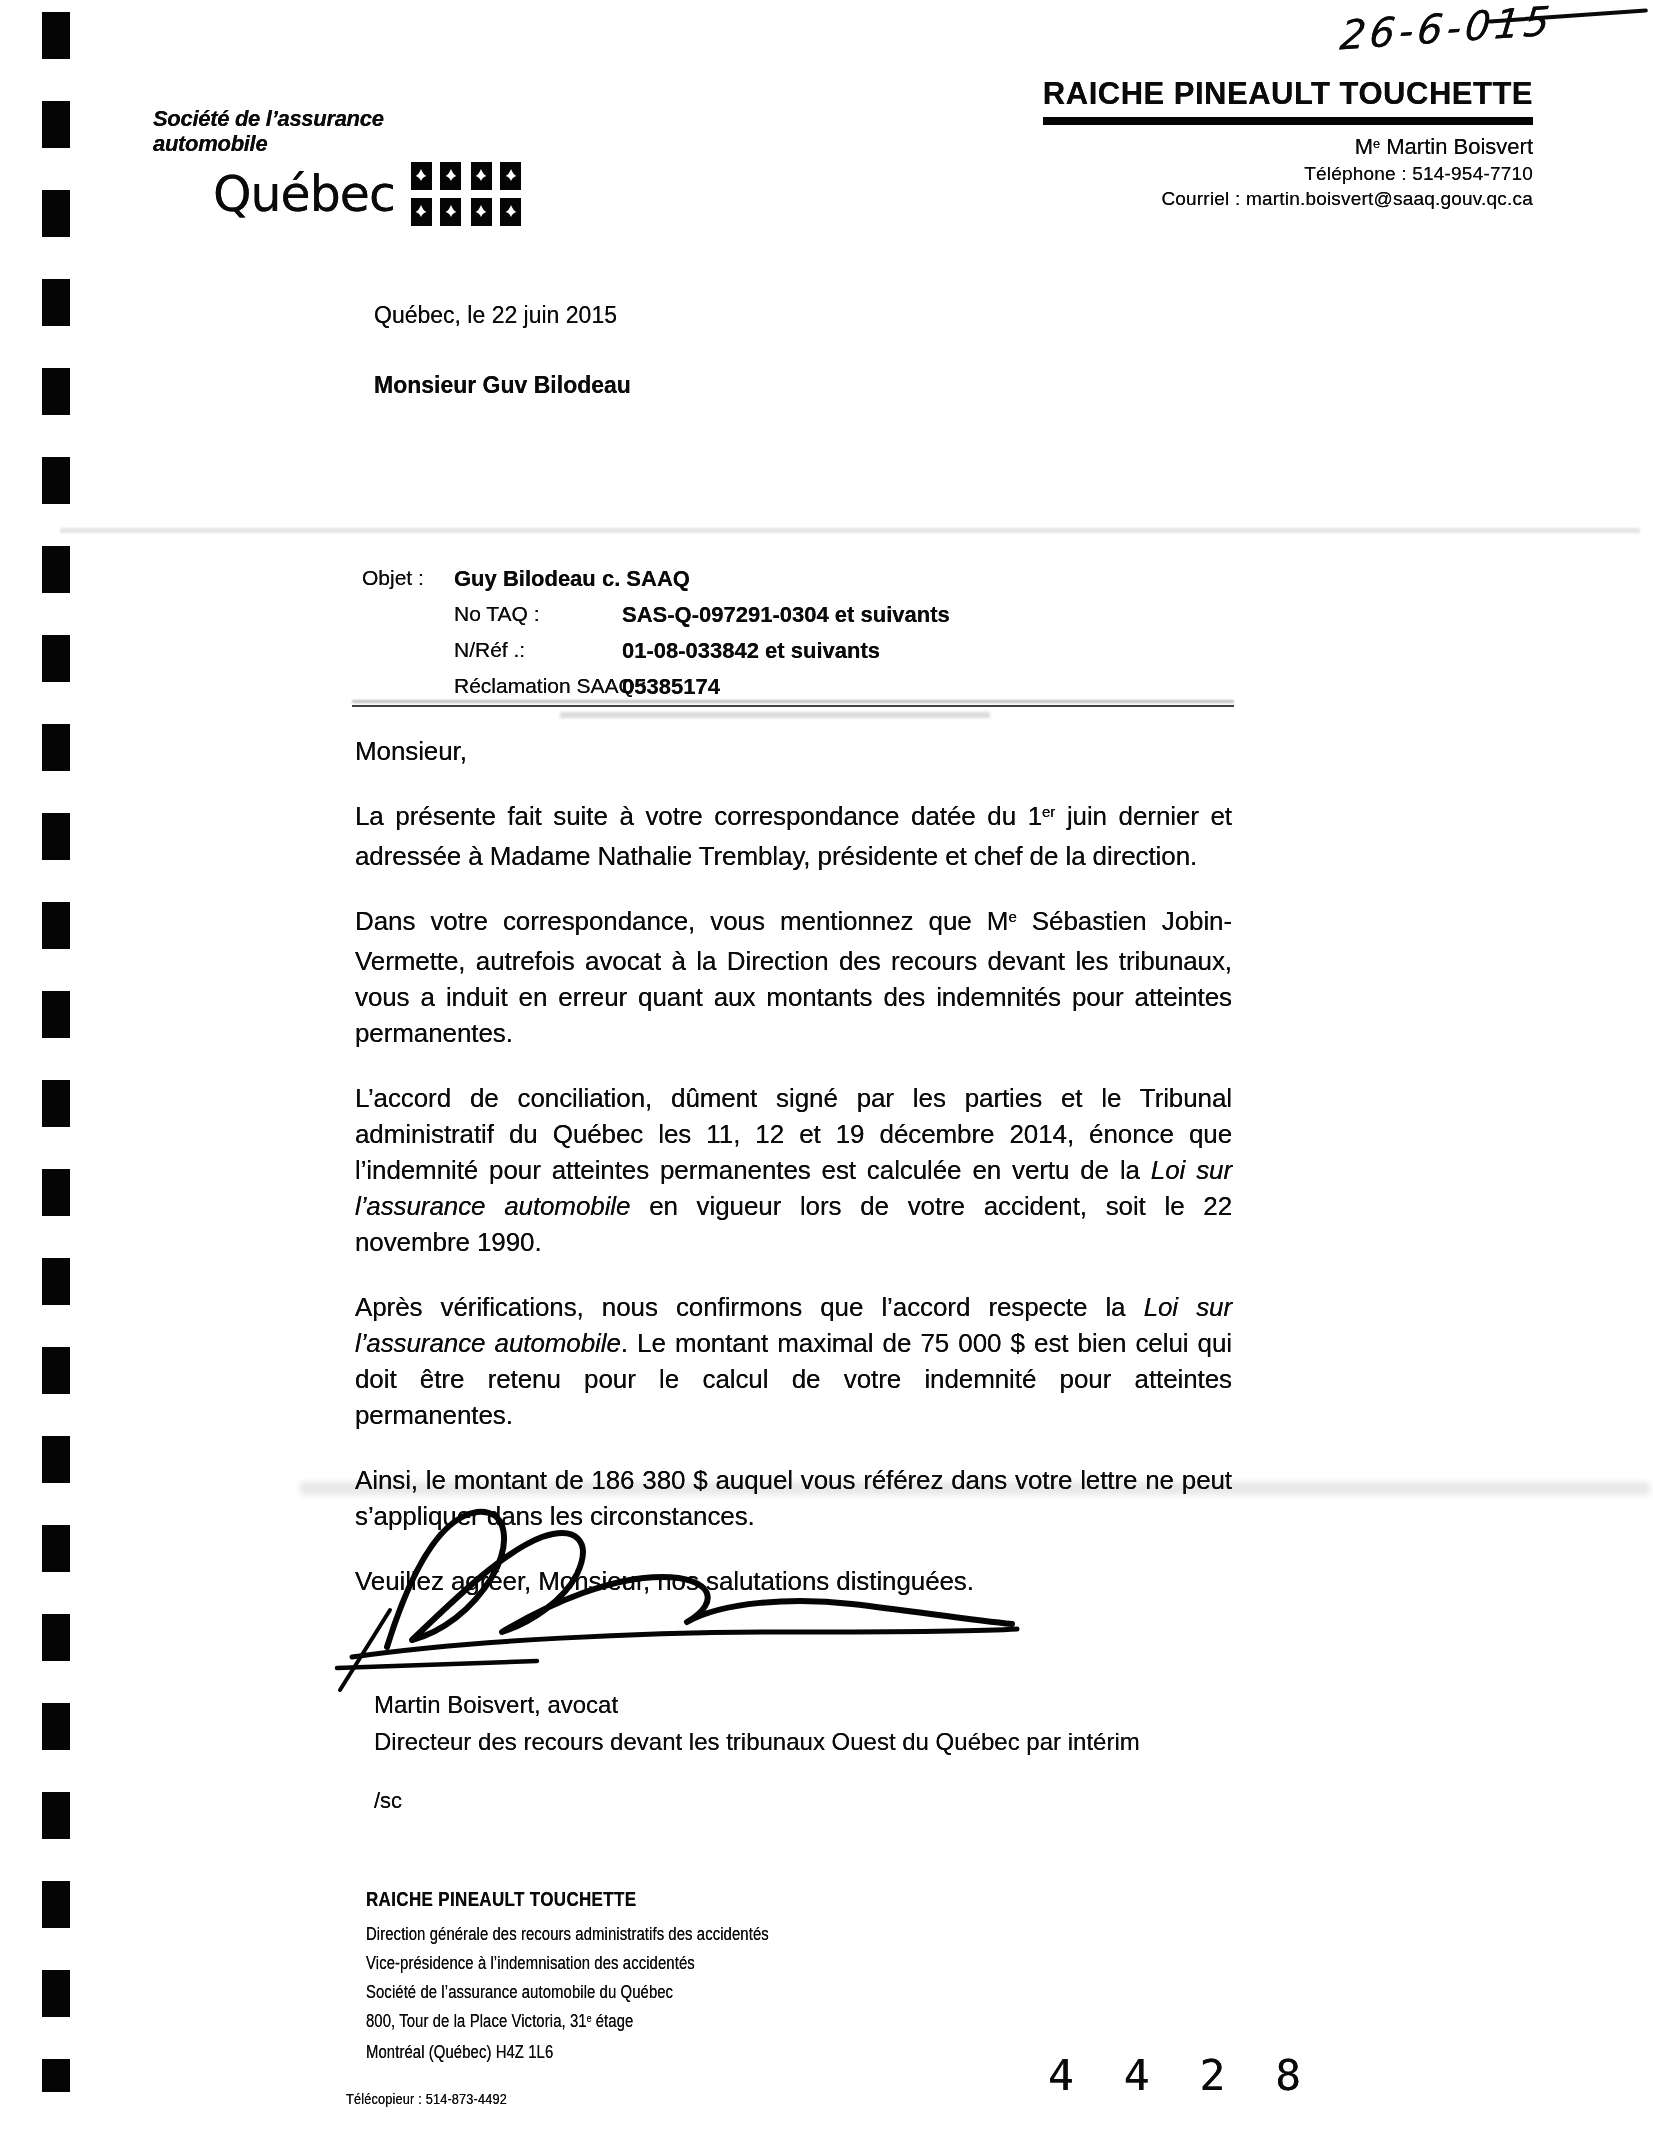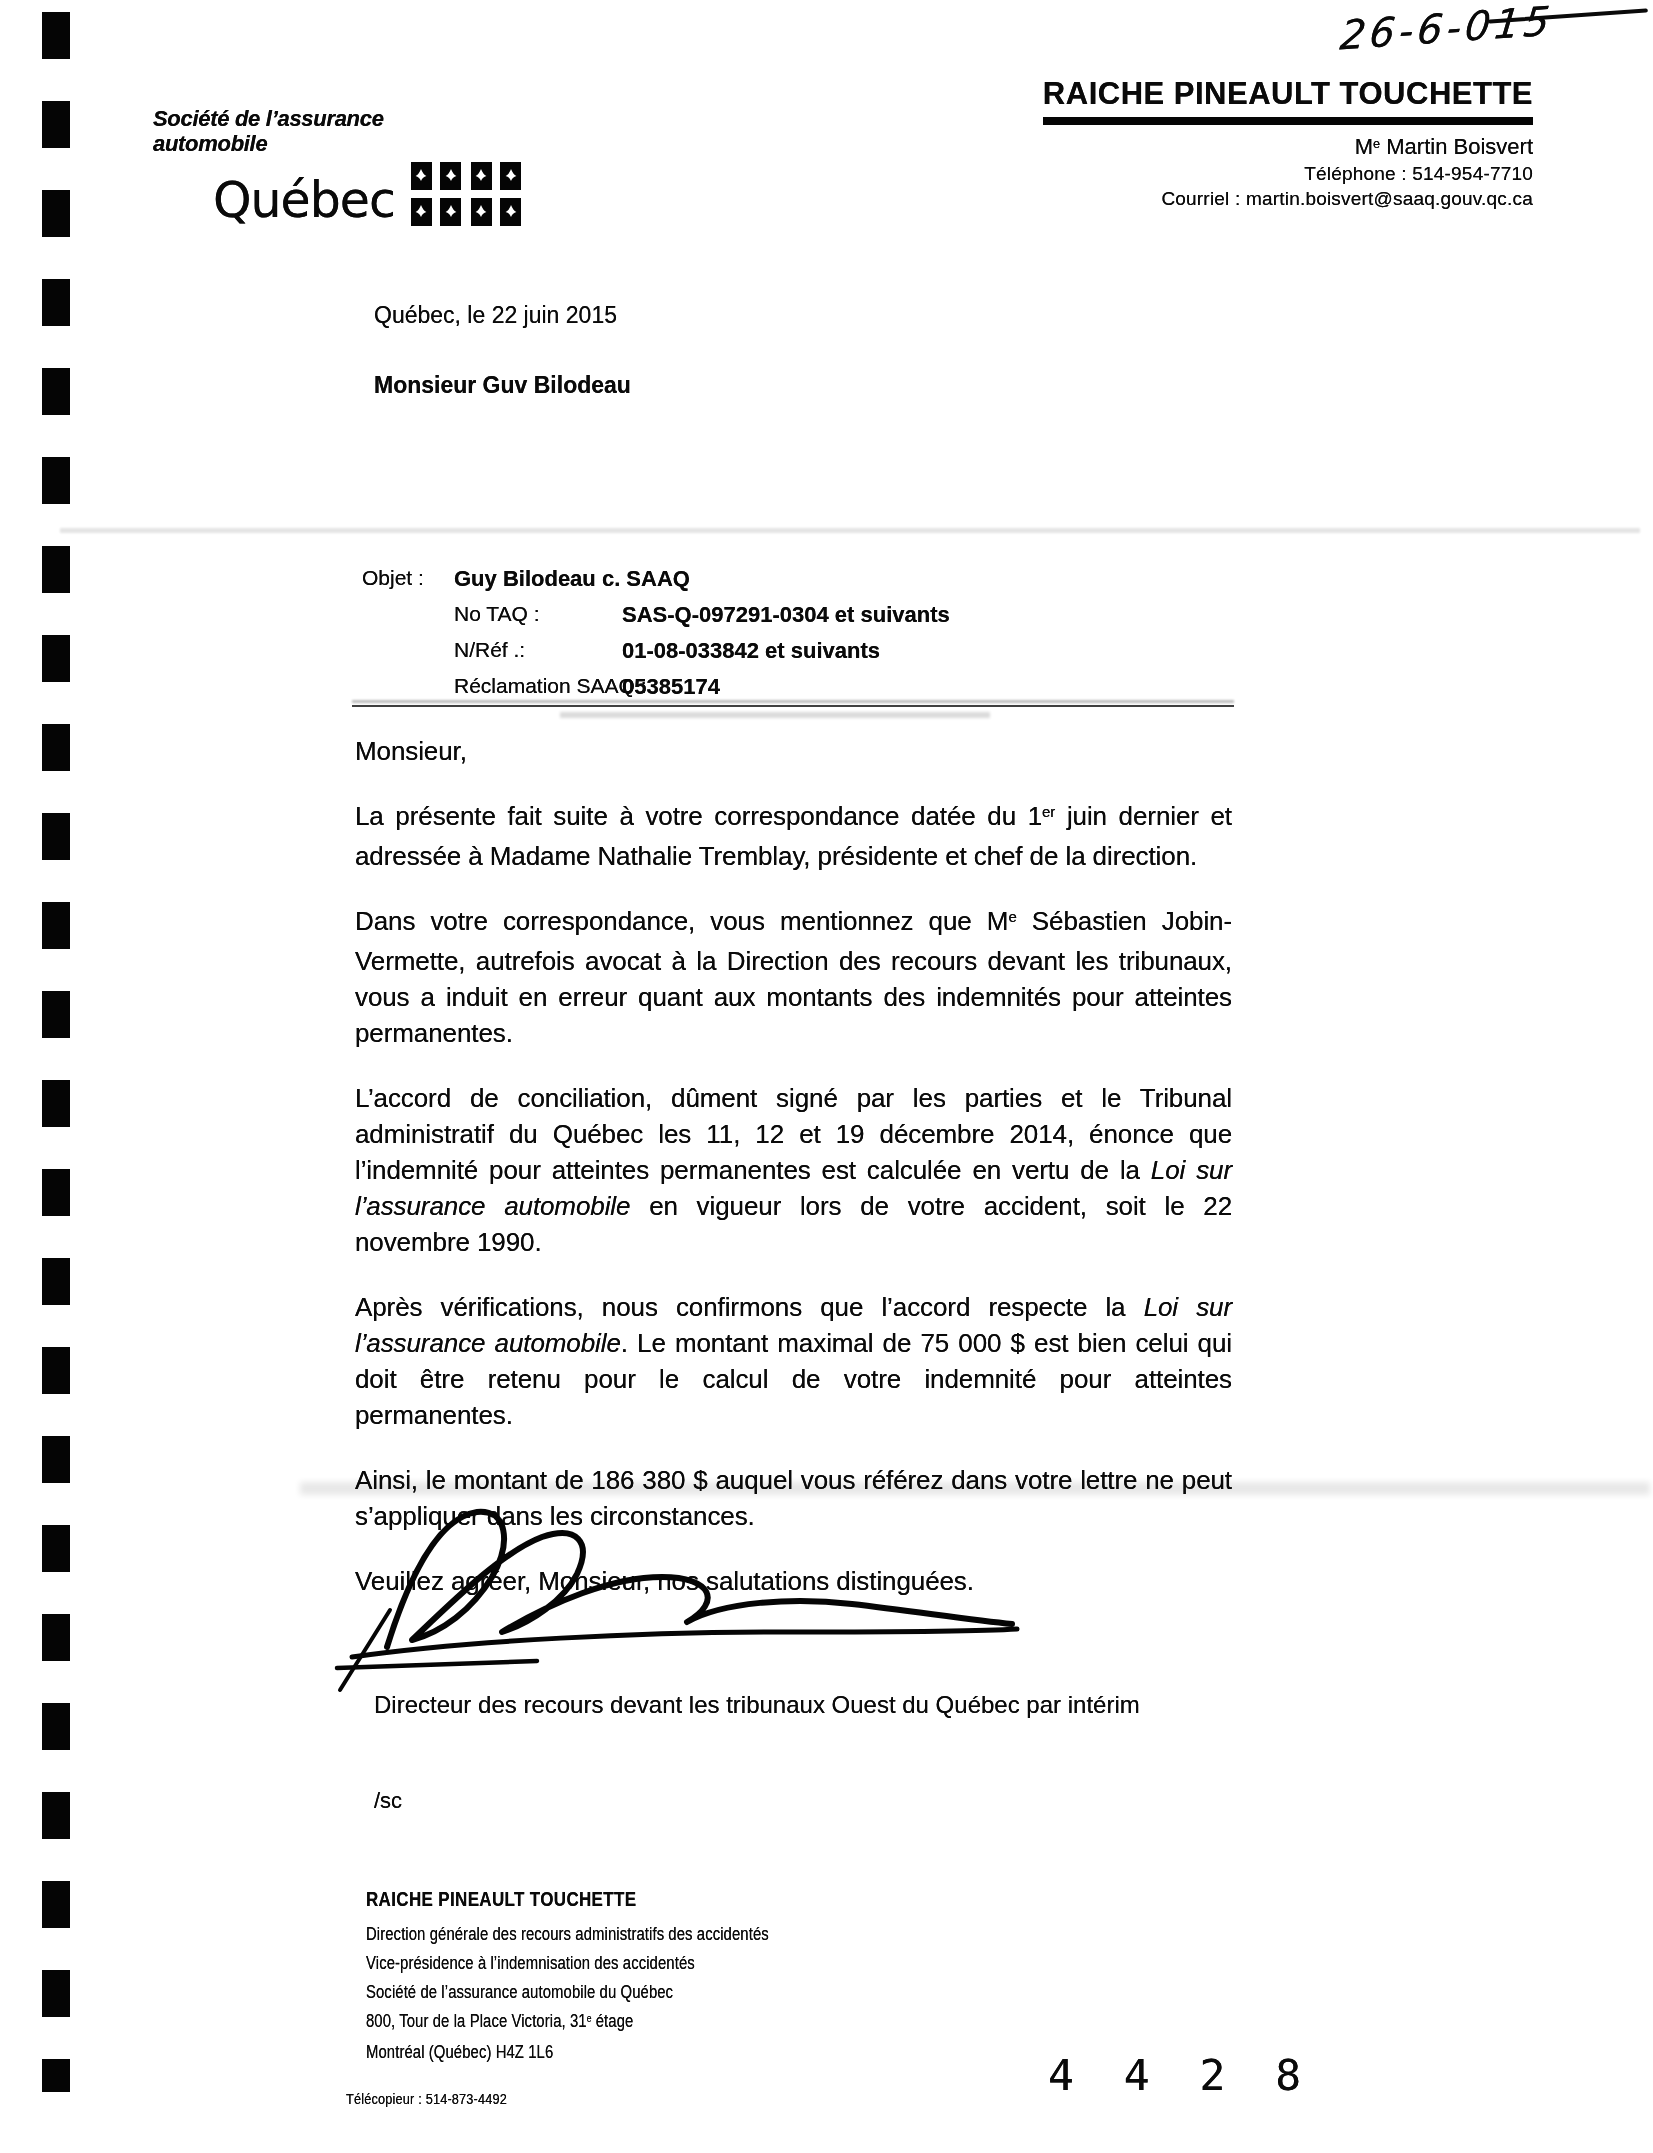--- a/index.html
+++ b/index.html
@@ -30,21 +30,21 @@
     position:absolute; left:1488px; top:14px; width:160px; height:4px;
     background:#0a0a0a; transform:rotate(-4deg); border-radius:2px;
   }
 
   
   .logo { position:absolute; left:153px; top:106px; }
   .logo .org {
     font-weight:bold; font-style:italic; font-size:22px; line-height:25px;
     letter-spacing:-.3px;
   }
-  .logo .mark-row { display:flex; align-items:flex-end; margin-top:6px; }
+  .logo .mark-row { display:flex; align-items:center; margin-top:6px; }
   .logo .wordmark {
     font-family:"DejaVu Sans", sans-serif; font-size:49px; font-weight:500;
     letter-spacing:-1px; line-height:54px; margin-left:60px;
   }
   .flags { display:flex; gap:10px; margin-left:16px; margin-bottom:2px; }
 
   
   .letterhead { position:absolute; right:120px; top:76px; text-align:right; }
   .firm {
     font-size:31px; font-weight:bold; letter-spacing:.5px; white-space:nowrap;
@@ -188,20 +188,21 @@
   <svg class="sig" width="740" height="210" viewBox="0 0 740 210">
     <g fill="none" stroke="#050505" stroke-linecap="round" stroke-linejoin="round">
       <path stroke-width="6" d="M95 165 C120 85 150 35 185 30 C215 27 220 60 200 95 C180 128 150 150 120 158 C160 120 210 70 250 55 C285 43 300 60 285 92 C272 118 240 140 210 150 C260 120 320 95 370 95 C420 95 430 120 395 140 C430 120 500 115 560 122 C620 129 680 138 720 142"></path>
       <path stroke-width="5" d="M60 175 C180 158 350 150 500 150 C600 150 680 150 725 147"></path>
       <path stroke-width="4.5" d="M45 186 L245 179"></path>
       <path stroke-width="4" d="M48 208 L98 128"></path>
     </g>
   </svg>
 
   <div class="signer">
+    <div>Martin Boisvert, avocat</div>
     <div>Directeur des recours devant les tribunaux Ouest du Québec par intérim</div>
   </div>
   <div class="initials">/sc</div>
 
   <div class="footer">
     <div class="f-firm">RAICHE PINEAULT TOUCHETTE</div>
     <div class="f-line"><span>Direction générale des recours administratifs des accidentés</span></div>
     <div class="f-line"><span>Vice-présidence à l’indemnisation des accidentés</span></div>
     <div class="f-line"><span>Société de l’assurance automobile du Québec</span></div>
     <div class="f-line"><span>800, Tour de la Place Victoria, 31</span><sup>e</sup><span> étage</span></div>

